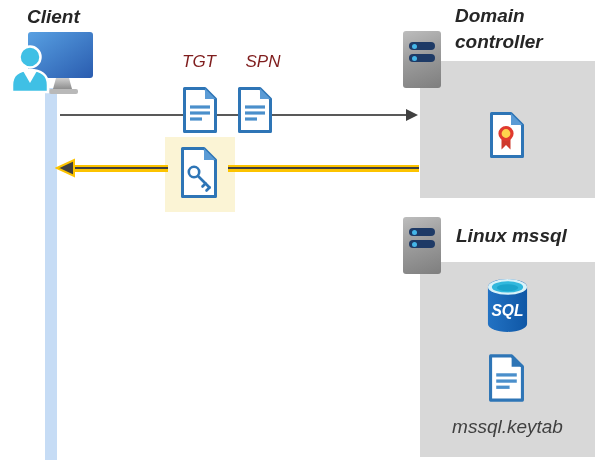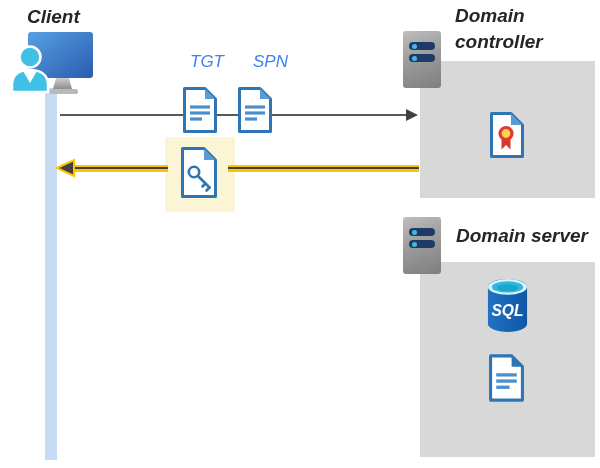--- a/index.html
+++ b/index.html
@@ -3,21 +3,21 @@
 <meta charset="utf-8">
 <style>
   html,body{margin:0;padding:0;background:#fff;}
   #canvas{
     position:relative;width:600px;height:468px;background:#ffffff;overflow:hidden;
     font-family:"Liberation Sans", sans-serif;
     font-style:italic;
   }
   .abs{position:absolute;}
   .heading{font-size:19px;font-weight:bold;color:#262626;line-height:26px;}
-  .small-label{font-size:17px;color:#3b82f6;text-align:right;}
+  .small-label{font-size:17px;color:#7f1d1d;text-align:center;}
   .file-label{font-size:19px;color:#404040;text-align:center;}
 
   
   .panel{background:#d8d8d8;}
   #dc-panel{left:420px;top:61px;width:175px;height:137px;z-index:0;}
   #linux-panel{left:420px;top:262px;width:175px;height:195px;z-index:0;}
 
   
   #lifeline{left:45px;top:88px;width:12px;height:372px;background:#c6dcf5;z-index:0;}
 
@@ -138,21 +138,21 @@
   </svg>
 
   <div class="abs server" style="left:403px;top:217px;">
     <div class="pill p1">
         <div class="dot"></div>
       </div>
     <div class="pill p2">
         <div class="dot"></div>
       </div>
   </div>
-  <div class="abs heading" style="left:456px;top:223px;width:140px;">Domain server</div>
+  <div class="abs heading" style="left:456px;top:223px;width:140px;">Linux mssql</div>
 
   <svg class="abs icon" style="left:485px;top:277px;" width="45" height="57" viewBox="0 0 46 58">
     <defs>
       <linearGradient id="cyl" x1="0" y1="0" x2="1" y2="0">
         <stop offset="0" stop-color="#2272c3"></stop>
           <stop offset="1" stop-color="#0f57a6"></stop>
       </linearGradient>
     </defs>
     <path d="M3 10 C3 5.6 11.9 2 23 2 C34.1 2 43 5.6 43 10 V48 C43 52.4 34.1 56 23 56 C11.9 56 3 52.4 3 48 Z" fill="url(#cyl)"></path>
     <ellipse cx="23" cy="10" rx="20" ry="8" fill="#d8f2f9"></ellipse>
@@ -164,14 +164,15 @@
   <svg class="abs icon" style="left:488px;top:353px;" width="37" height="50" viewBox="0 0 36 48">
     <path d="M2.5 2.5 H23 L33.5 13 V45.5 H2.5 Z" fill="#ffffff" stroke="#2e75b6" stroke-width="3" stroke-linejoin="round"></path>
     <polygon points="23,2.5 33.5,13 23,13" fill="#2e75b6"></polygon>
     <g stroke="#4a8fcb" stroke-width="3.2" stroke-linecap="butt">
       <line x1="8" y1="21" x2="28" y2="21"></line>
       <line x1="8" y1="27" x2="28" y2="27"></line>
       <line x1="8" y1="33" x2="21" y2="33"></line>
     </g>
   </svg>
 
+  <div class="abs file-label" style="left:420px;top:416px;width:175px;">mssql.keytab</div>
 
 </div>
 
 </body></html>

